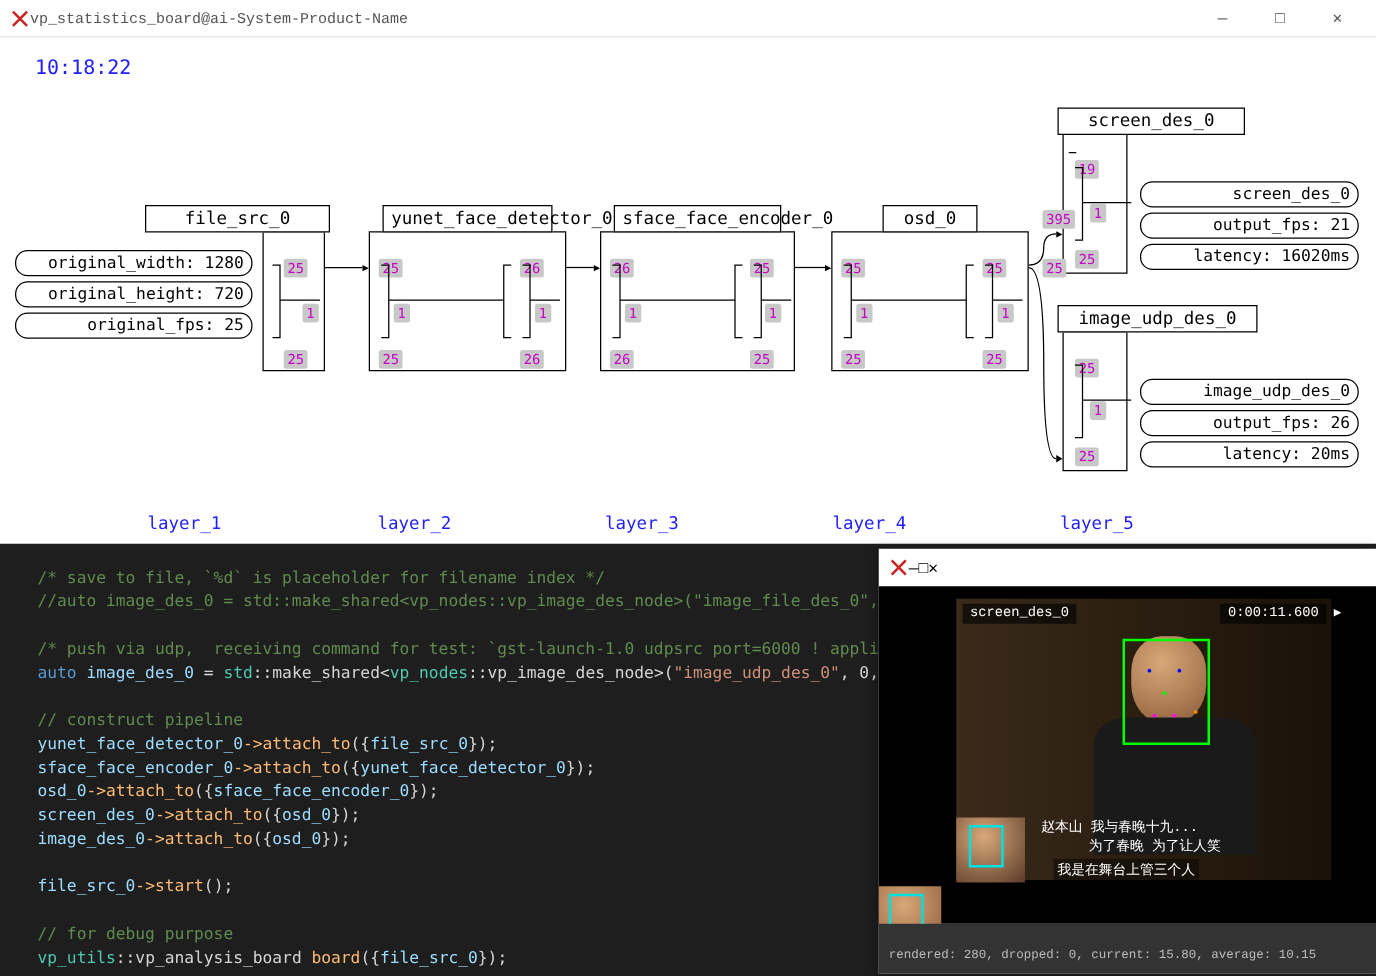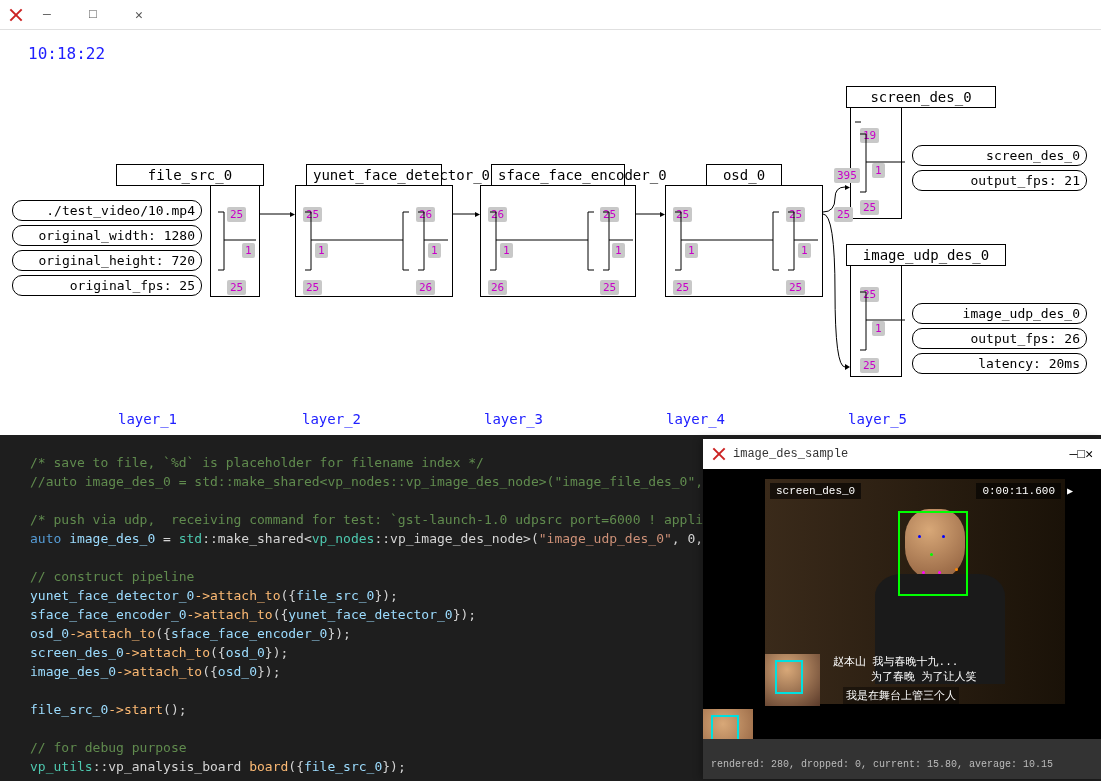--- a/index.html
+++ b/index.html
@@ -54,32 +54,32 @@
 .x-icon { display:inline-block; width:16px; height:16px; position:relative; }
 .x-icon::before, .x-icon::after { content:''; position:absolute; left:7px; top:0; width:2px; height:16px; background:#cc2222; }
 .x-icon::before { transform: rotate(45deg); }
 .x-icon::after { transform: rotate(-45deg); }
 </style>
 </head>
 <body>
 
 <div class="titlebar">
   <span class="x-icon"></span>
+  <span class="title">vp_statistics_board@ai-System-Product-Name</span>
   <div class="winbtns">
     <div class="winbtn">—</div>
     <div class="winbtn">□</div>
     <div class="winbtn">✕</div>
   </div>
 </div>
 
 <div class="pipeline">
   <div class="timestamp">10:18:22</div>
 
   <div class="props" style="left:12px; top:170px; width:190px;">
-    <div class="row">./test_video/10.mp4</div>
     <div class="row">original_width: 1280</div>
     <div class="row">original_height: 720</div>
     <div class="row">original_fps: 25</div>
   </div>
   <div class="node" style="left:210px; top:155px; width:50px; height:112px;">
     <div class="header" style="left:-95px; right:-5px;">file_src_0</div>
   </div>
   <div class="badge" style="left:227px; top:177px;">25</div>
   <div class="badge" style="left:227px; top:250px;">25</div>
   <div class="badge" style="left:242px; top:213px;">1</div>
@@ -113,20 +113,21 @@
   <div class="badge" style="left:786px; top:177px;">25</div>
   <div class="badge" style="left:786px; top:250px;">25</div>
   <div class="badge" style="left:798px; top:213px;">1</div>
 
   <div class="node" style="left:850px; top:77px; width:52px; height:112px;">
     <div class="header" style="left:-5px; right:-95px;">screen_des_0</div>
   </div>
   <div class="props" style="left:912px; top:115px; width:175px;">
     <div class="row">screen_des_0</div>
     <div class="row">output_fps: 21</div>
+    <div class="row">latency: 16020ms</div>
   </div>
   <div class="badge" style="left:860px; top:98px;">19</div>
   <div class="badge" style="left:860px; top:170px;">25</div>
   <div class="badge" style="left:872px; top:133px;">1</div>
   <div class="badge" style="left:834px; top:138px;">395</div>
 
   <div class="node" style="left:850px; top:235px; width:52px; height:112px;">
     <div class="header" style="left:-5px; right:-105px;">image_udp_des_0</div>
   </div>
   <div class="props" style="left:912px; top:273px; width:175px;">
@@ -200,21 +201,20 @@
 <span class="c-var">image_des_0</span><span class="c-fn">-&gt;attach_to</span><span>({</span><span class="c-var">osd_0</span><span>});</span>
 
 <span class="c-var">file_src_0</span><span class="c-fn">-&gt;start</span><span>();</span>
 
 <span class="c-comment">// for debug purpose</span>
 <span class="c-ns">vp_utils</span><span>::vp_analysis_board </span><span class="c-fn">board</span><span>({</span><span class="c-var">file_src_0</span><span>});</span></div>
 
 <div class="win2">
   <div class="tb2">
     <span class="x-icon"></span>
-    <span class="title" style="margin-left:6px;">image_des_sample</span>
     <div class="winbtn">—</div>
     <div class="winbtn">□</div>
     <div class="winbtn">✕</div>
   </div>
   <div class="video">
     <div class="person-bg" style="left:62px; top:10px; width:300px; height:225px;">
       <div style="position:absolute; left:140px; top:30px; width:60px; height:70px; background:radial-gradient(circle at 40% 30%, #d8a878, #8a5a3a); border-radius:40% 40% 45% 45%;"></div>
       <div style="position:absolute; left:110px; top:95px; width:130px; height:110px; background:#1a1a1a; border-radius:20% 20% 0 0;"></div>
     </div>
     <div class="overlay-label" style="left:67px; top:14px;">screen_des_0</div>

